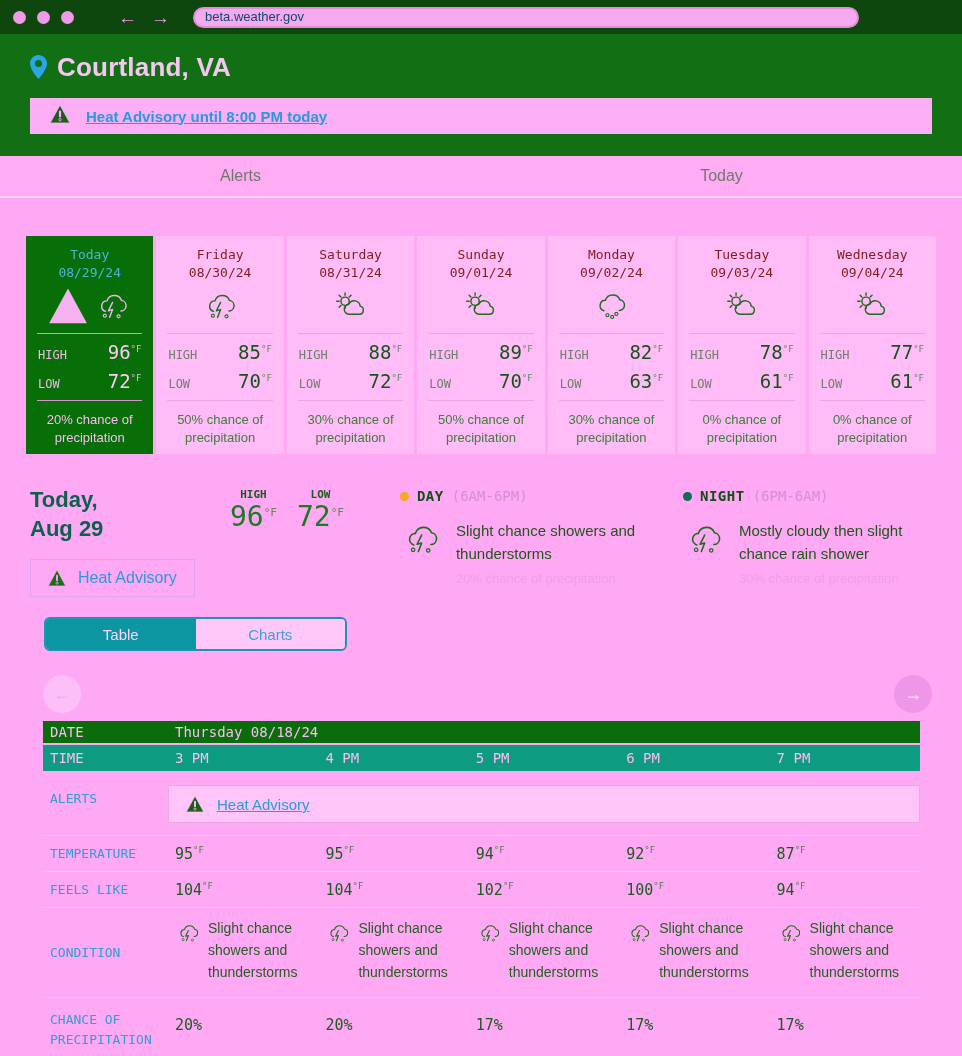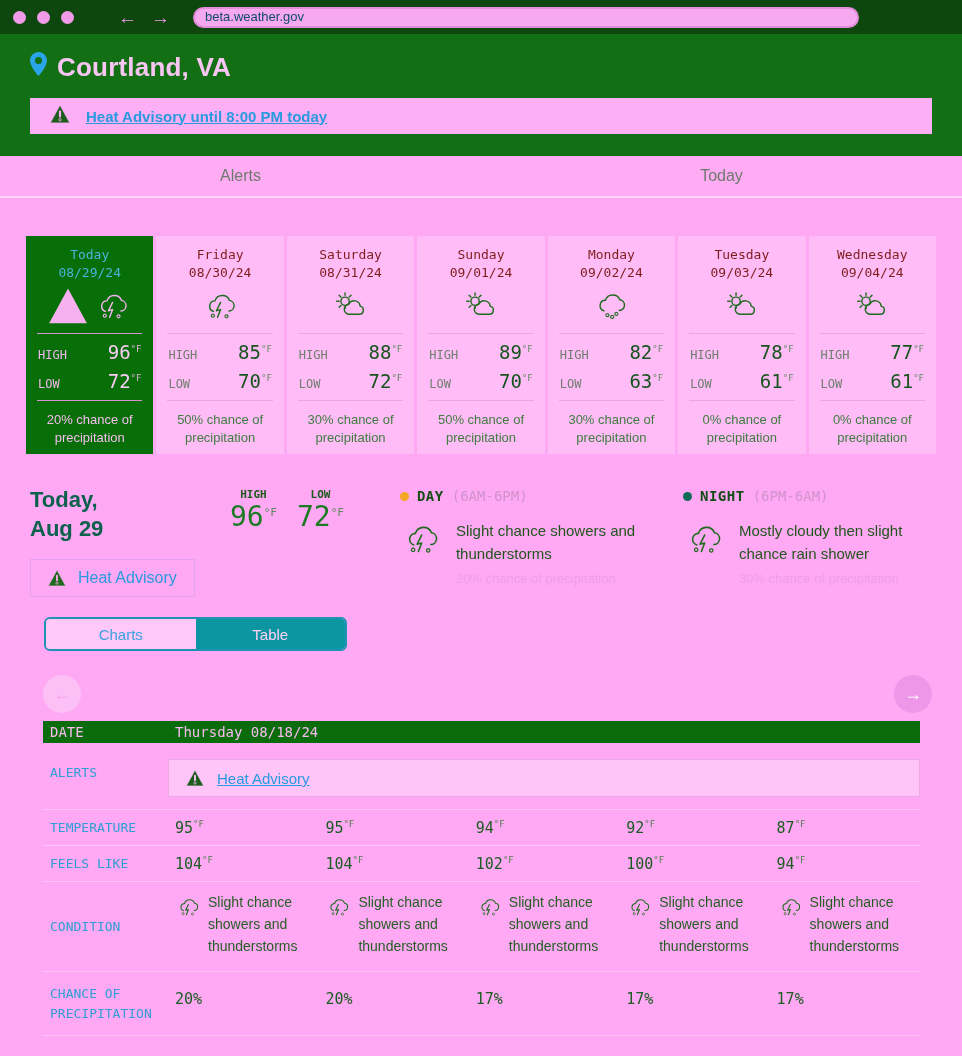--- a/index.html
+++ b/index.html
@@ -11,21 +11,21 @@
   .dots { display:flex; gap:11px; margin-left:13px; }
   .dot { width:13px; height:13px; border-radius:50%; background:#f09ae8; }
   .nav-arrows { display:flex; gap:14px; margin-left:44px; color:#f09ae8; font-size:19px; font-weight:bold; }
   .nav-arrows span { cursor:default; line-height:1; }
   .url-pill { margin-left:23px; width:666px; height:21px; border-radius:11px; background:#f6a9ee;
               border:2px solid #e28cda; display:flex; align-items:flex-start; padding-left:10px;
               color:#0c4a6e; font-size:13px; }
 
   
   .header { background:#136f13; height:122px; padding:14px 30px 0; }
-  .loc-row { display:flex; align-items:flex-start; gap:10px; margin-top:4px; }
+  .loc-row { display:flex; align-items:flex-end; gap:10px; margin-top:4px; }
   .loc-row svg { width:17px; height:24px; fill:#2aa5e8; }
   .loc-title { color:#f8c6f3; font-size:26px; font-weight:bold; letter-spacing:.2px; }
   .banner { margin-top:15px; height:36px; background:#fcaff4; display:flex; align-items:center;
             padding-left:20px; gap:16px; }
   .banner svg { width:20px; height:18px; }
   .banner a { color:#2a9ade; font-size:15px; font-weight:bold; text-decoration:underline; cursor:pointer; }
 
   
   .tabbar { height:42px; display:flex; background:#ffacf4; border-bottom:2px solid #ffd6fa; }
   .tab { flex:1; display:flex; align-items:center; justify-content:center; font-size:16px;
@@ -406,44 +406,52 @@
               <use href="#i-storm"></use>
             </svg></span>
         <span class="p-desc">Mostly cloudy then slight chance rain shower</span>
       </div>
       <div class="p-precip">30% chance of precipitation</div>
     </div>
   </div>
 </div>
 
 <div class="toggle">
+  <div class="seg on">
+      <span>Table</span>
+    </div>
   <div class="seg off">
       <span>Charts</span>
-    </div>
-  <div class="seg on">
-      <span>Table</span>
     </div>
 </div>
 
 <div class="pager">
   <button class="pgbtn prev">
       <span>←</span>
     </button>
   <button class="pgbtn next">
       <span>→</span>
     </button>
 </div>
 
 <div class="wtable">
 
   <div class="grid r-date">
     <div class="cell">DATE</div>
     <div class="cell wide">Thursday 08/18/24</div>
   </div>
 
+  <div class="grid r-time">
+    <div class="cell">TIME</div>
+    <div class="cell">3 PM</div>
+    <div class="cell">4 PM</div>
+    <div class="cell">5 PM</div>
+    <div class="cell">6 PM</div>
+    <div class="cell">7 PM</div>
+  </div>
 
   <div class="grid r-alerts">
     <div class="rlabel">ALERTS</div>
     <div class="alertbox">
       <svg viewBox="0 0 24 22" fill="#1d5c1d" stroke="#ffc4f8">
           <use href="#i-warn"></use>
         </svg>
       <a>Heat Advisory</a>
     </div>
   </div>

